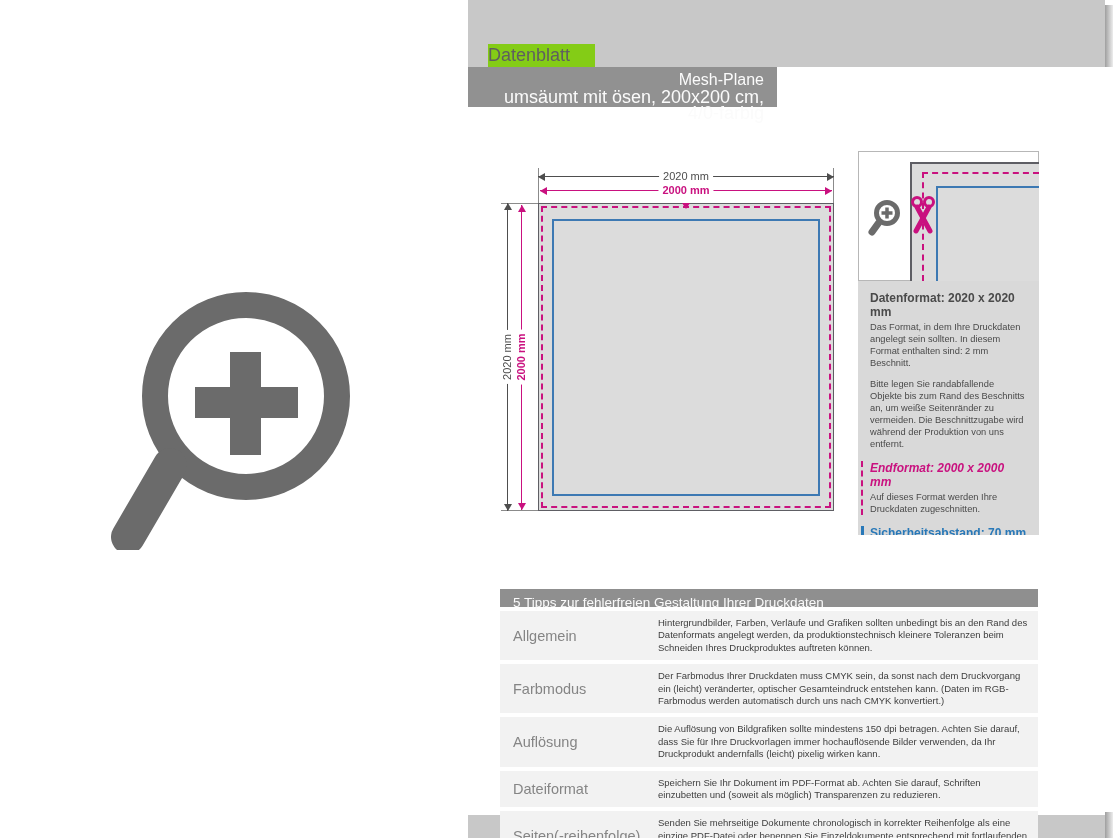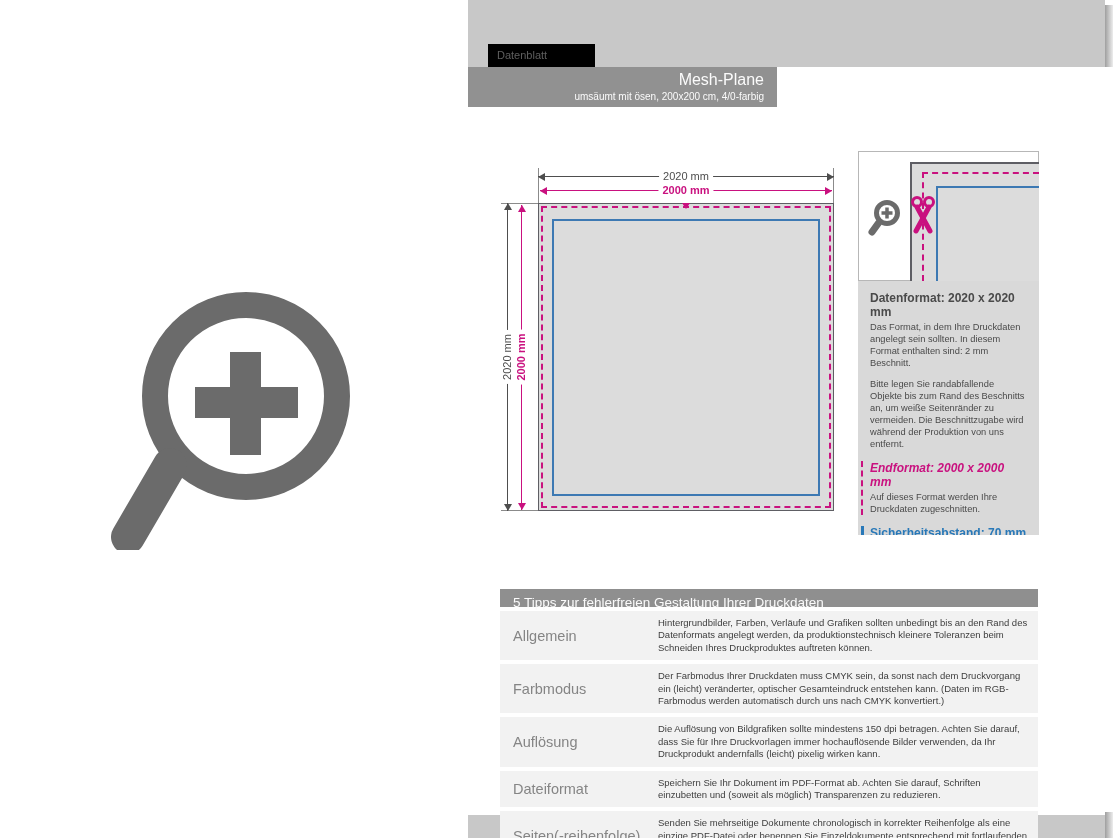--- a/index.html
+++ b/index.html
@@ -9,26 +9,26 @@
   .abs { position:absolute; }
 
   
   .top-band    { left:468px; top:0;     width:637px; height:67px; background:#c8c8c8; }
   .bottom-band { left:468px; top:815px; width:637px; height:23px; background:#c8c8c8; }
   .edge-shadow { width:8px; background:linear-gradient(to right,#9f9f9f,#ededed); }
   .edge-shadow.t { left:1105px; top:5px;   height:62px; }
   .edge-shadow.b { left:1105px; top:812px; height:26px; }
 
   
-  .tab { left:488px; top:44px; width:107px; height:23px; background:#000000;
-         font-size:11px; line-height:23px; padding-left:9px; color:#5f5f5f; }
+  .tab { left:488px; top:44px; width:107px; height:23px; background:#84cc16;
+         font-size:18px; line-height:23px; color:#5f5f5f; }
   .banner { left:468px; top:67px; width:309px; height:40px; background:#919191;
             color:#fbfbfb; text-align:right; padding:3px 13px 0 0; }
   .banner .t1 { font-size:16px; line-height:19px; }
-  .banner .t2 { font-size:10px; line-height:16px; }
+  .banner .t2 { font-size:18px; line-height:16px; }
 
   
   .rect-outer { left:538px; top:203px; width:296px; height:308px;
                 background:#dcdcdc; border:1px solid #5e5e64; }
   .rect-bleed { left:541px; top:206px; width:290px; height:302px;
                 border:2px dashed #c9117f; }
   .rect-safe  { left:552px; top:219px; width:268px; height:277px;
                 border:2px solid #3d79b3; }
   .marker-down { left:682px; top:203px; width:0; height:0;
                  border-left:4px solid transparent; border-right:4px solid transparent;

